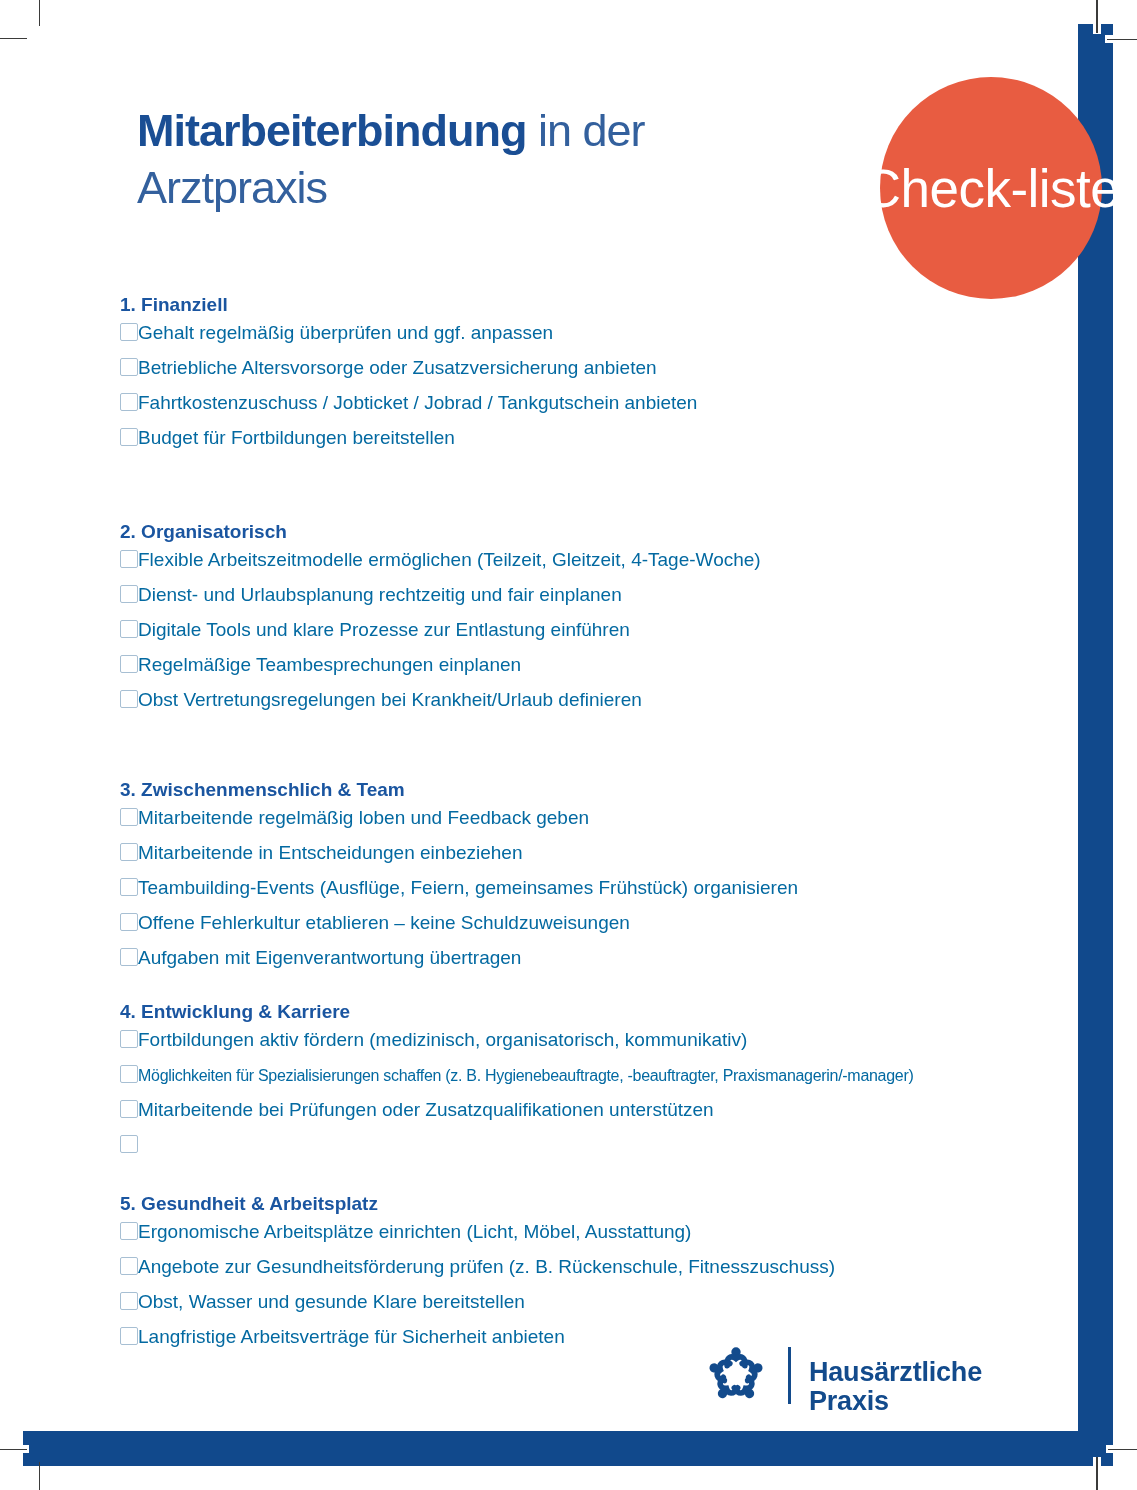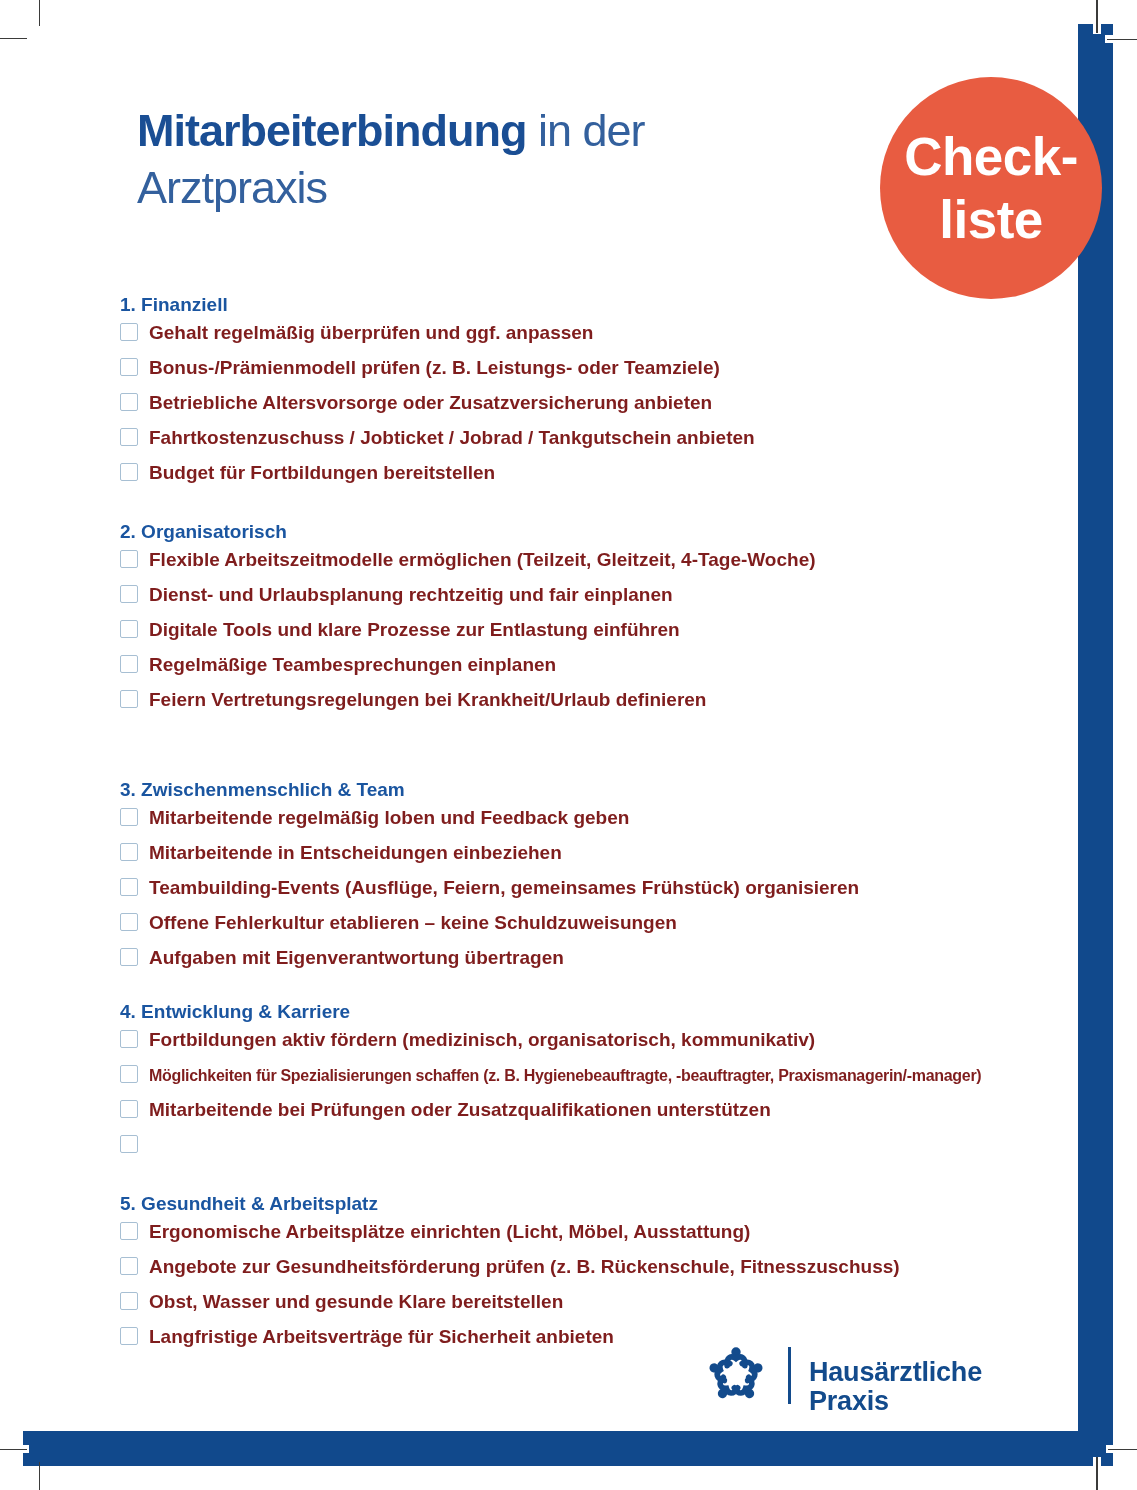--- a/index.html
+++ b/index.html
@@ -5,40 +5,40 @@
   html,body{margin:0;padding:0;background:#fff;}
   .page{position:relative;width:1137px;height:1490px;background:#ffffff;overflow:hidden;
         font-family:"Liberation Sans","DejaVu Sans",sans-serif;}
 
   
   .bar-right{position:absolute;left:1078px;top:24px;width:35px;height:1442px;background:#11498C;z-index:1;}
   .bar-bottom{position:absolute;left:23px;top:1431px;width:1090px;height:35px;background:#11498C;z-index:1;}
 
   
   .badge{position:absolute;left:880px;top:77px;width:222px;height:222px;border-radius:50%;
-         background:#E85C41;z-index:2;display:flex;flex-direction:column;align-items:center;
-         justify-content:center;color:#ffffff;font-size:53px;line-height:63px;font-weight:700;
+         background:#E85C41;z-index:2;display:flex;align-items:center;
+         justify-content:center;color:#ffffff;font-size:53px;line-height:63px;font-weight:400;
          letter-spacing:-0.5px;text-align:center;}
 
   
   .mark{position:absolute;background:#3B3B3A;z-index:4;}
   .notch{position:absolute;background:#ffffff;z-index:3;}
 
   
   .title{position:absolute;left:120px;top:85px;font-size:45px;line-height:57px;letter-spacing:-1px;z-index:2;}
   .title-bold{font-weight:700;color:#1A4E94;}
   .title-light{font-weight:400;color:#33609D;}
 
   
   .section{position:absolute;left:120px;z-index:2;}
   .section-heading{margin:12px 0 8px 0;font-size:19px;line-height:19px;font-weight:700;color:#1A55A0;}
   .row{display:flex;align-items:flex-start;height:35px;}
   .checkbox{width:16px;height:16px;border:1.5px solid #A7BFD3;border-radius:2px;background:#fff;
             flex:none;margin-top:1px;box-sizing:content-box;}
-  .item-label{margin-left:11px;font-size:19px;line-height:21px;color:#7f1d1d;white-space:nowrap;font-weight:bold;}
+  .item-label{font-size:19px;line-height:21px;color:#0369a1;white-space:nowrap;}
   .item-label.small{font-size:16px;letter-spacing:-0.3px;line-height:21px;margin-top:1px;}
 
   
   .logo{position:absolute;left:706px;top:1334px;display:flex;align-items:center;z-index:2;}
   .logo-icon{width:60px;height:60px;flex:none;}
   .logo-divider{width:3px;height:57px;background:#134B8C;margin-left:22px;margin-right:18px;flex:none;}
   .logo-text{font-size:27px;line-height:29px;font-weight:700;color:#134B8C;letter-spacing:-0.2px;margin-top:24px;}
 </style>
 </head>
 <body>
@@ -72,24 +72,20 @@
   </h1>
 
   <div class="section" style="top:283px;">
     <h2 class="section-heading">1. Finanziell</h2>
     <div class="row">
       <span class="checkbox"></span>
       <span class="item-label">Gehalt regelmäßig überprüfen und ggf. anpassen</span>
     </div>
     <div class="row">
       <span class="checkbox"></span>
-      <span class="item-label">Bonus-/Prämienmodell prüfen (z. B. Leistungs- oder Teamziele)</span>
-    </div>
-    <div class="row">
-      <span class="checkbox"></span>
       <span class="item-label">Betriebliche Altersvorsorge oder Zusatzversicherung anbieten</span>
     </div>
     <div class="row">
       <span class="checkbox"></span>
       <span class="item-label">Fahrtkostenzuschuss / Jobticket / Jobrad / Tankgutschein anbieten</span>
     </div>
     <div class="row">
       <span class="checkbox"></span>
       <span class="item-label">Budget für Fortbildungen bereitstellen</span>
     </div>
@@ -108,21 +104,21 @@
     <div class="row">
       <span class="checkbox"></span>
       <span class="item-label">Digitale Tools und klare Prozesse zur Entlastung einführen</span>
     </div>
     <div class="row">
       <span class="checkbox"></span>
       <span class="item-label">Regelmäßige Teambesprechungen einplanen</span>
     </div>
     <div class="row">
       <span class="checkbox"></span>
-      <span class="item-label">Feiern Vertretungsregelungen bei Krankheit/Urlaub definieren</span>
+      <span class="item-label">Obst Vertretungsregelungen bei Krankheit/Urlaub definieren</span>
     </div>
   </div>
 
   <div class="section" style="top:768px;">
     <h2 class="section-heading">3. Zwischenmenschlich &amp; Team</h2>
     <div class="row">
       <span class="checkbox"></span>
       <span class="item-label">Mitarbeitende regelmäßig loben und Feedback geben</span>
     </div>
     <div class="row">

